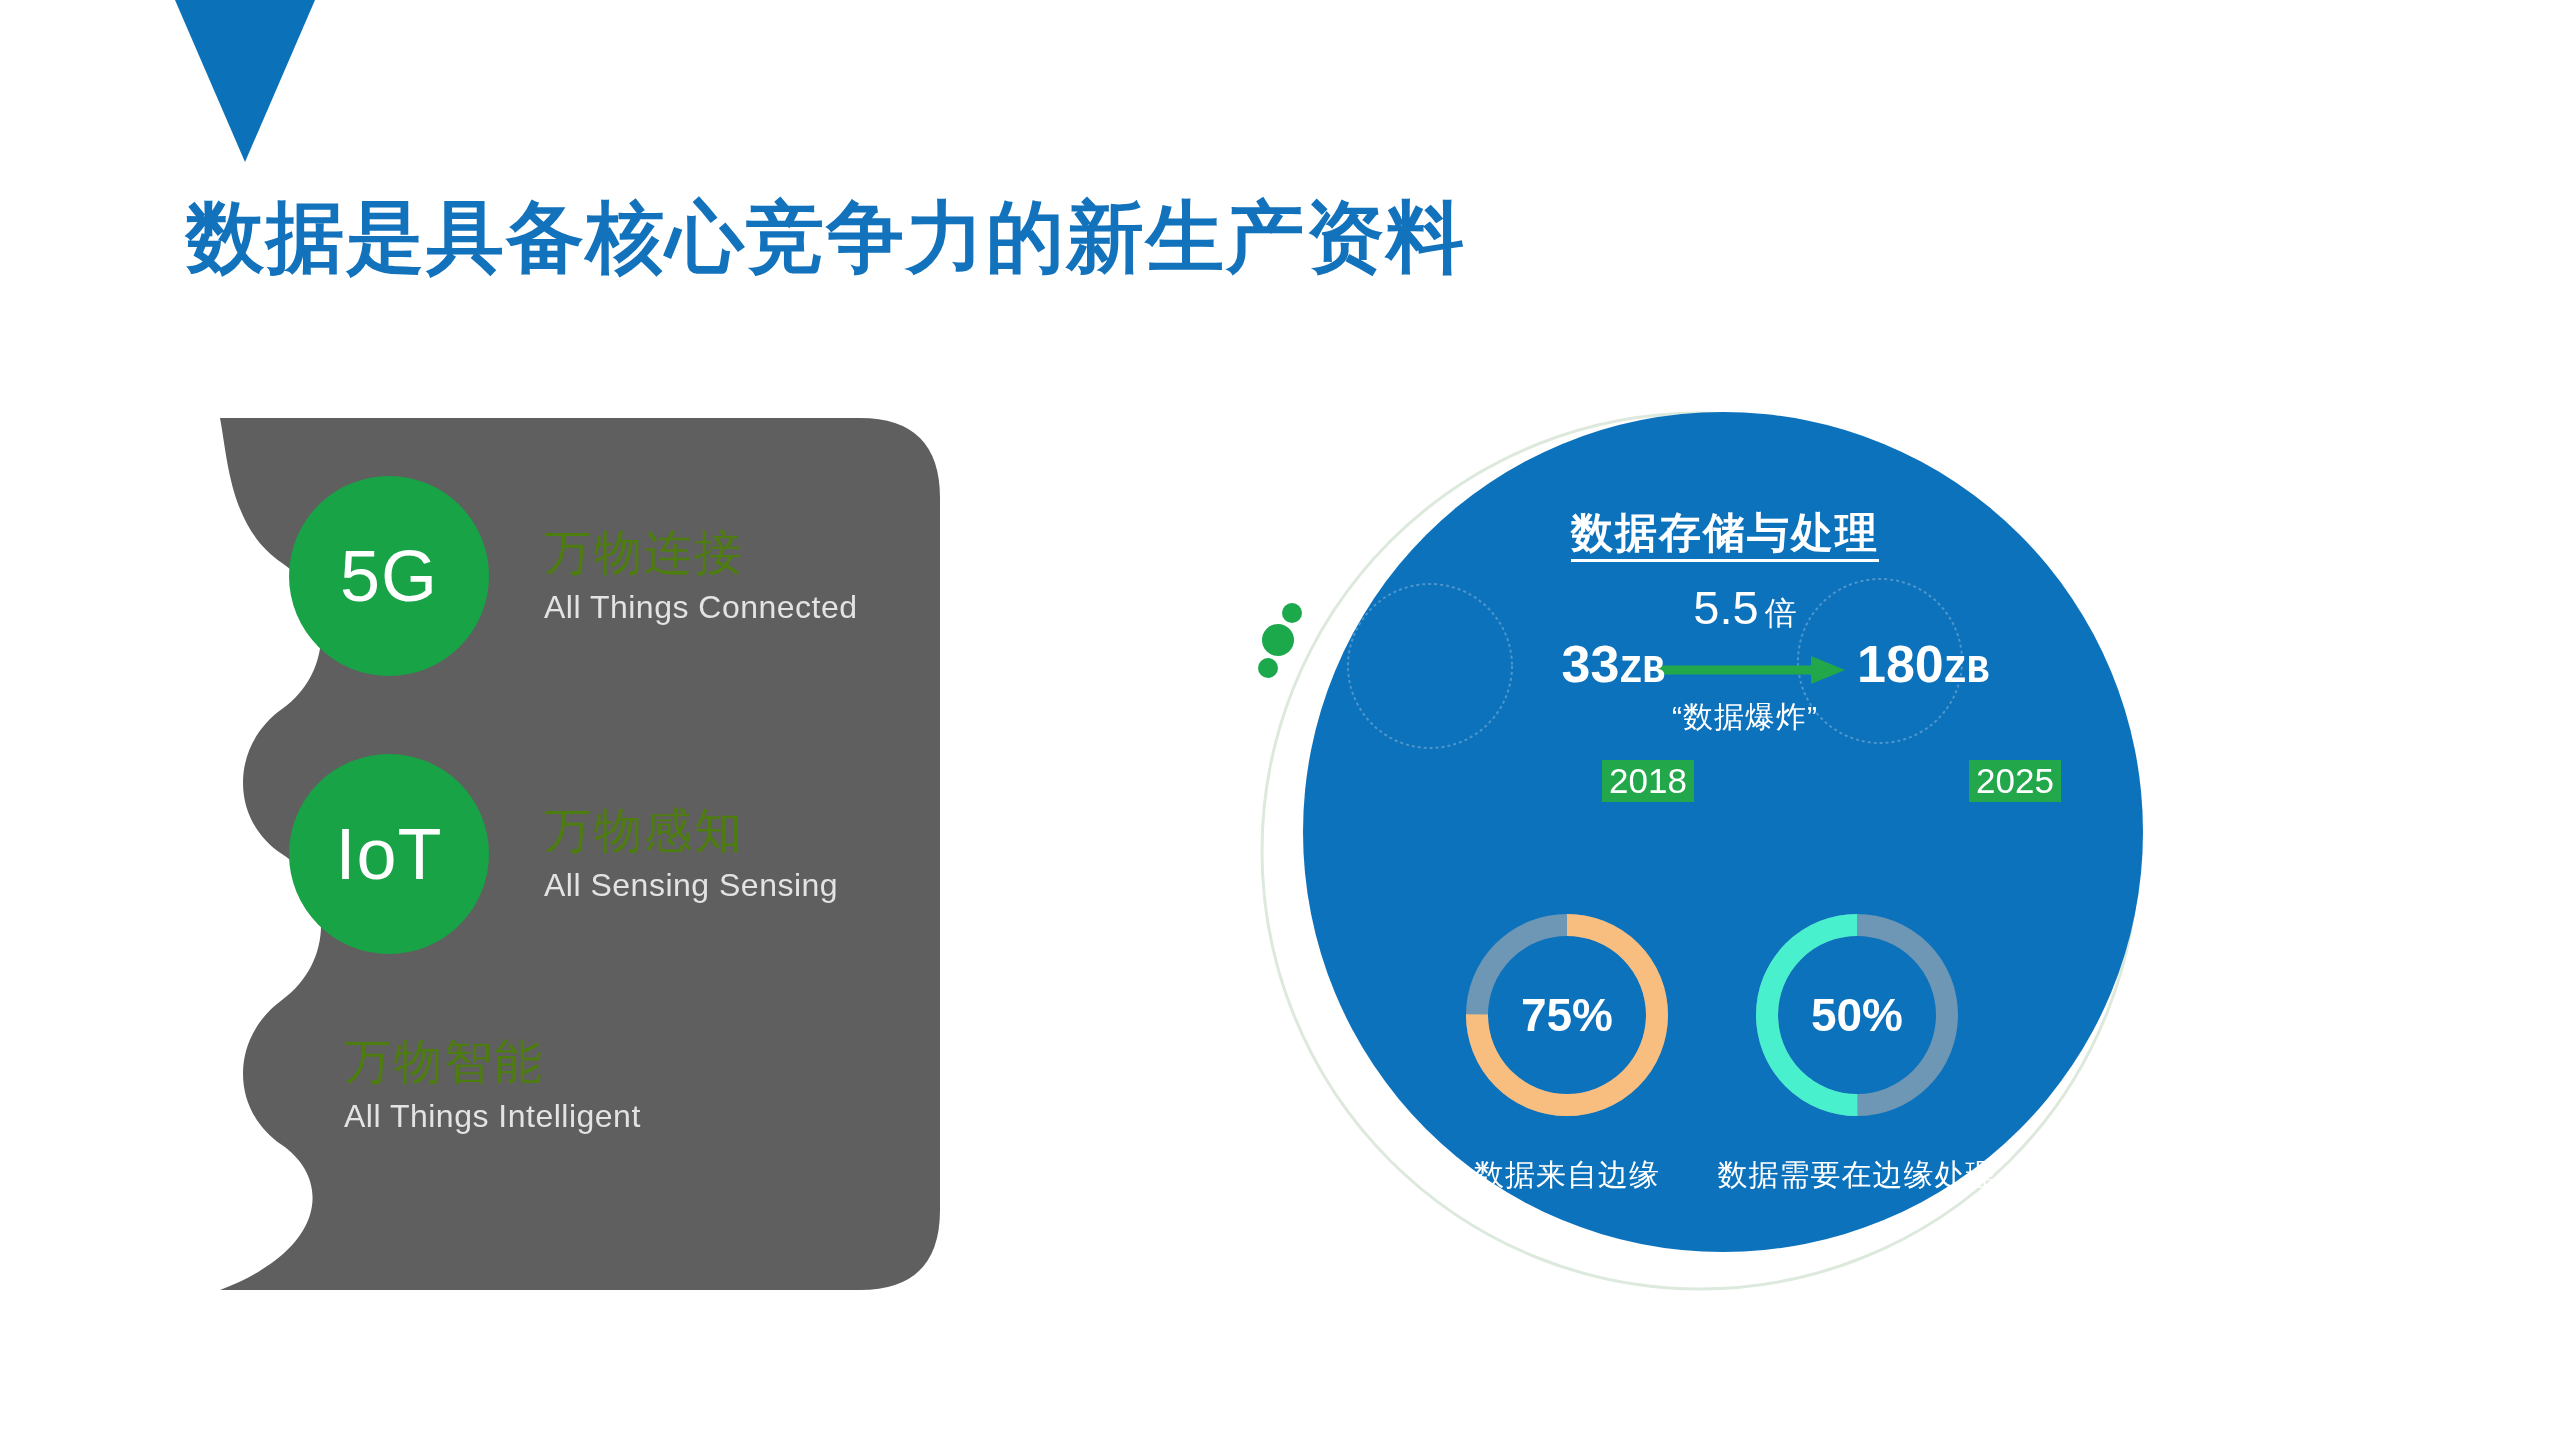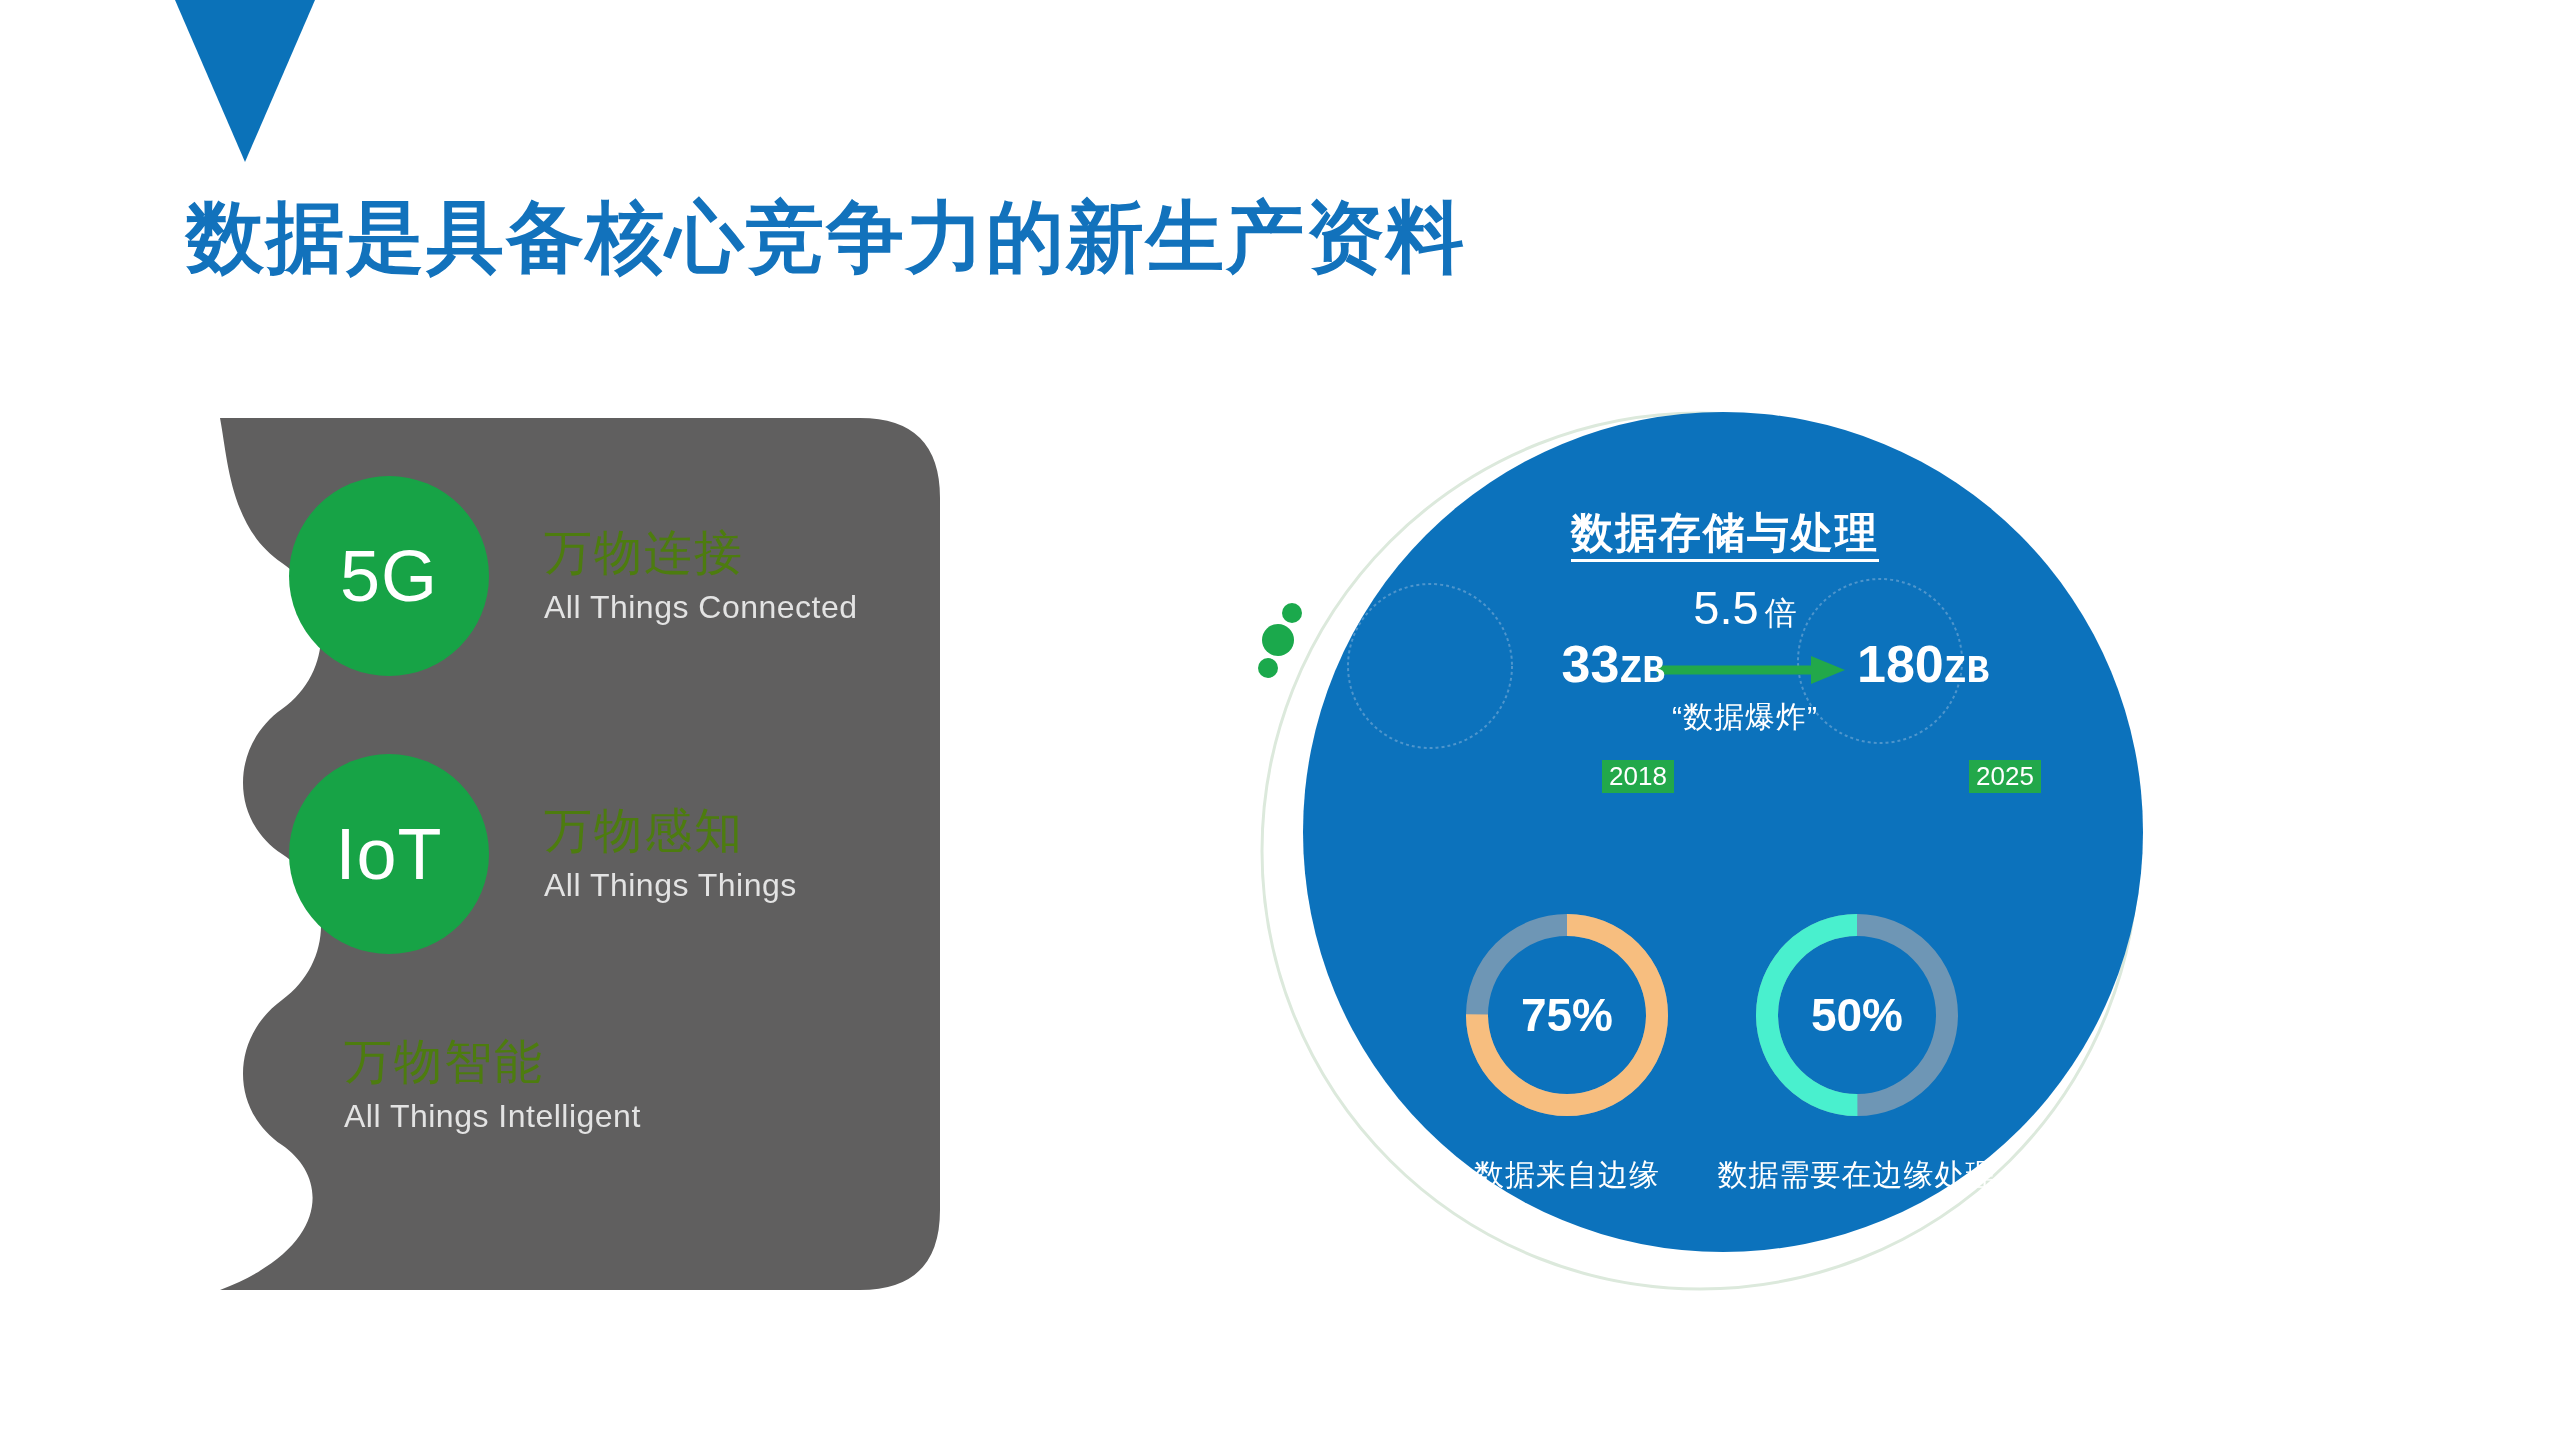--- a/index.html
+++ b/index.html
@@ -94,21 +94,21 @@
   }
   .multiplier .mnum { font-size:47px; font-weight:normal; }
   .multiplier .munit { font-size:32px; margin-left:6px; }
 
   .explosion {
     position:absolute; left:380px; top:297px; width:240px; text-align:center;
     font-size:30px; color:#ffffff; white-space:nowrap; letter-spacing:1px;
   }
 
   .year {
-    position:absolute; font-size:26px; color:#ffffff;
+    position:absolute; font-size:35px; color:#ffffff;
     background:#22A84A; padding:1px 7px; letter-spacing:0px;
   }
   .year.y2018 { left:357px; top:360px; }
   .year.y2025 { left:724px; top:360px; }
 
   .donut { position:absolute; width:220px; height:220px; }
   .donut.d1 { left:212px; top:505px; }
   .donut.d2 { left:502px; top:505px; }
   .donut svg { display:block; }
   .donut-label {
@@ -156,21 +156,21 @@
         <div class="feature-text">
           <div class="feature-cn">万物连接</div>
           <div class="feature-en">All Things Connected</div>
         </div>
       </div>
 
       <div class="feature-row r1">
         <div class="badge">IoT</div>
         <div class="feature-text">
           <div class="feature-cn">万物感知</div>
-          <div class="feature-en">All Things Things</div>
+          <div class="feature-en">All Sensing Sensing</div>
         </div>
       </div>
 
       <div class="feature-row r2">
         <div class="feature-text">
           <div class="feature-cn">万物智能</div>
           <div class="feature-en">All Things Intelligent</div>
         </div>
       </div>
 

